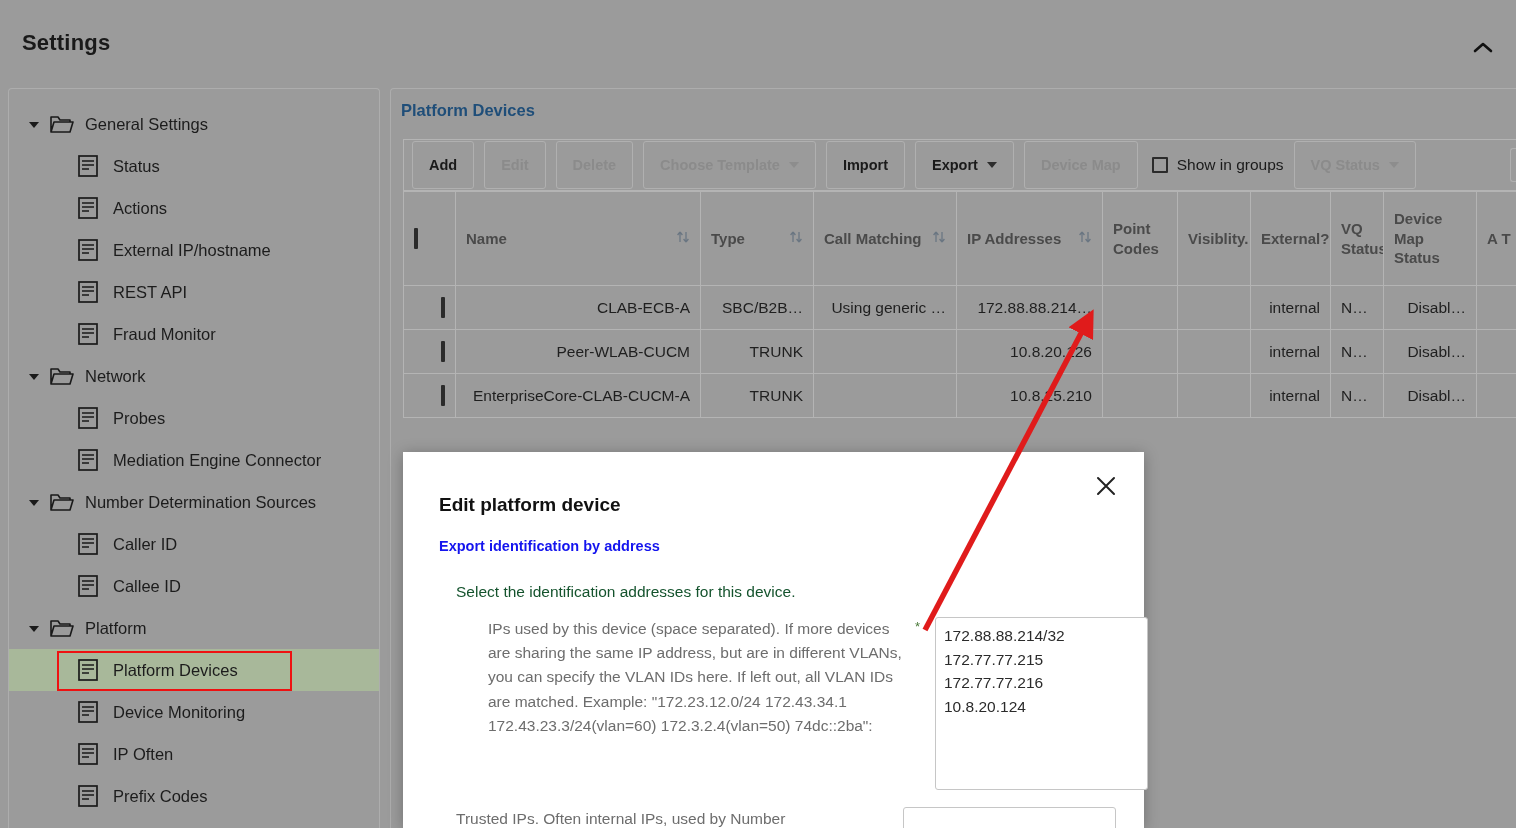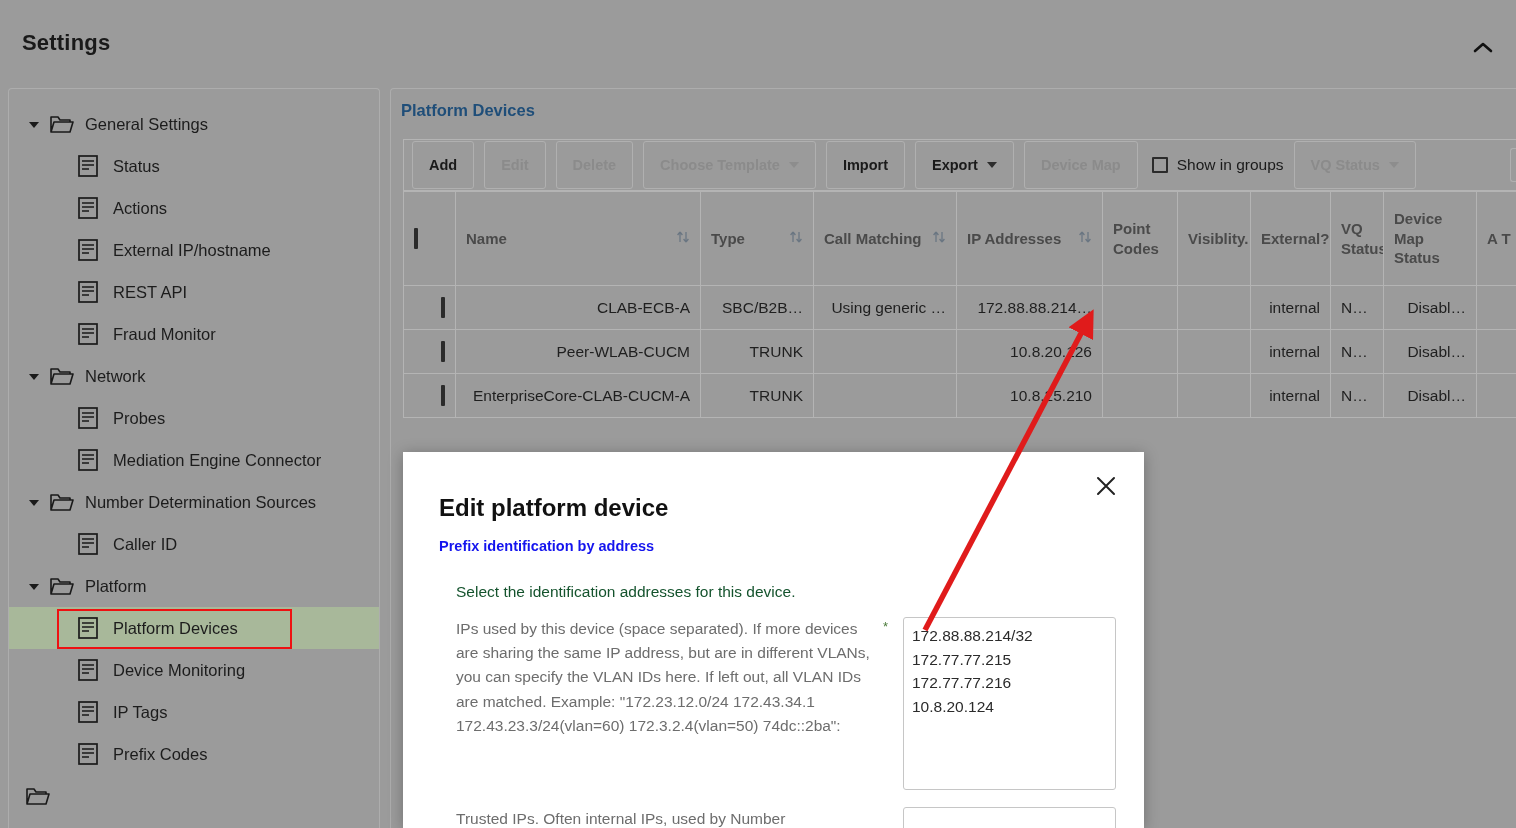--- a/index.html
+++ b/index.html
@@ -141,35 +141,35 @@
     background: #ffffff;
     box-shadow: 0 2px 14px rgba(0,0,0,.28);
   }
   .modal-close {
     position: absolute; right: 24px; top: 20px;
     width: 28px; height: 28px; cursor: pointer;
     display: flex; align-items: center; justify-content: center;
   }
   .modal-title {
     position: absolute; left: 36px; top: 42px;
-    font-size: 24px; font-weight: bold; color: #111;
+    font-size: 19px; font-weight: bold; color: #111;
   }
   .modal-section-link {
     position: absolute; left: 36px; top: 86px;
     font-size: 14.5px; font-weight: bold; color: #1414ee;
   }
   .modal-intro {
     position: absolute; left: 53px; top: 131px;
     font-size: 15.5px; color: #14532d;
   }
   .field-row {
     position: absolute; left: 53px; width: 660px;
     display: flex; align-items: flex-start; gap: 10px;
   }
-  .field-row.row1 { top: 165px; }
+  .field-row.row1 { top: 165px; margin-left: 32px; }
   .field-row.row2 { top: 355px; }
   .field-desc {
     width: 418px; font-size: 15.5px; color: #6d6d6d; line-height: 1.56;
   }
   .req-star {
     width: 10px; font-size: 13px; color: #4a7a3a; padding-top: 2px; flex: 0 0 auto;
   }
   .ta {
     width: 213px; height: 173px;
     border: 1px solid #c6c6c6; border-radius: 3px;
@@ -284,20 +284,27 @@
           </svg></span>
       <span class="tree-label">Number Determination Sources</span>
     </div>
     <div class="tree-node leaf">
       <span class="doc-icon"><svg width="22" height="24" viewBox="0 0 22 24">
             <rect x="2" y="2" width="18" height="20" fill="none" stroke="#1a1a1a" stroke-width="1.7"></rect>
             <path d="M5 7h12M5 11h12M5 15h7" stroke="#1a1a1a" stroke-width="1.6" fill="none"></path>
           </svg></span>
       <span class="tree-label">Caller ID</span>
     </div>
+    <div class="tree-node leaf">
+      <span class="doc-icon"><svg width="22" height="24" viewBox="0 0 22 24">
+            <rect x="2" y="2" width="18" height="20" fill="none" stroke="#1a1a1a" stroke-width="1.7"></rect>
+            <path d="M5 7h12M5 11h12M5 15h7" stroke="#1a1a1a" stroke-width="1.6" fill="none"></path>
+          </svg></span>
+      <span class="tree-label">Callee ID</span>
+    </div>
 
     <div class="tree-node group">
       <span class="caret">
           <svg width="13" height="9" viewBox="0 0 13 9">
             <path d="M1 2 L11 2 L6 8 Z" fill="#1a1a1a"></path>
           </svg>
         </span>
       <span class="folder-icon"><svg width="26" height="22" viewBox="0 0 26 22">
             <path d="M2 19 V4 H9 l2 3 h10 v2 M2 19 h19 l3 -10 H5 Z" fill="none" stroke="#1a1a1a" stroke-width="1.6" stroke-linejoin="round"></path>
           </svg></span>
@@ -316,21 +323,21 @@
             <rect x="2" y="2" width="18" height="20" fill="none" stroke="#1a1a1a" stroke-width="1.7"></rect>
             <path d="M5 7h12M5 11h12M5 15h7" stroke="#1a1a1a" stroke-width="1.6" fill="none"></path>
           </svg></span>
       <span class="tree-label">Device Monitoring</span>
     </div>
     <div class="tree-node leaf">
       <span class="doc-icon"><svg width="22" height="24" viewBox="0 0 22 24">
             <rect x="2" y="2" width="18" height="20" fill="none" stroke="#1a1a1a" stroke-width="1.7"></rect>
             <path d="M5 7h12M5 11h12M5 15h7" stroke="#1a1a1a" stroke-width="1.6" fill="none"></path>
           </svg></span>
-      <span class="tree-label">IP Tags</span>
+      <span class="tree-label">IP Often</span>
     </div>
     <div class="tree-node leaf">
       <span class="doc-icon"><svg width="22" height="24" viewBox="0 0 22 24">
             <rect x="2" y="2" width="18" height="20" fill="none" stroke="#1a1a1a" stroke-width="1.7"></rect>
             <path d="M5 7h12M5 11h12M5 15h7" stroke="#1a1a1a" stroke-width="1.6" fill="none"></path>
           </svg></span>
       <span class="tree-label">Prefix Codes</span>
     </div>
 
     <div class="tree-node group">
@@ -505,21 +512,21 @@
     </div>
   </div>
 
   <div class="modal">
     <div class="modal-close">
       <svg width="22" height="22" viewBox="0 0 22 22">
           <path d="M3 3 L19 19 M19 3 L3 19" stroke="#222" stroke-width="2" stroke-linecap="round"></path>
         </svg>
     </div>
     <div class="modal-title">Edit platform device</div>
-    <div class="modal-section-link">Prefix identification by address</div>
+    <div class="modal-section-link">Export identification by address</div>
     <div class="modal-intro">Select the identification addresses for this device.</div>
 
     <div class="field-row row1">
       <div class="field-desc">IPs used by this device (space separated). If more devices are sharing the same IP address, but are in different VLANs, you can specify the VLAN IDs here. If left out, all VLAN IDs are matched.
 Example: "172.23.12.0/24 172.43.34.1 172.43.23.3/24(vlan=60) 172.3.2.4(vlan=50) 74dc::2ba":</div>
       <div class="req-star">*</div>
       <textarea class="ta" style="">172.88.88.214/32
 172.77.77.215
 172.77.77.216
 10.8.20.124</textarea>

